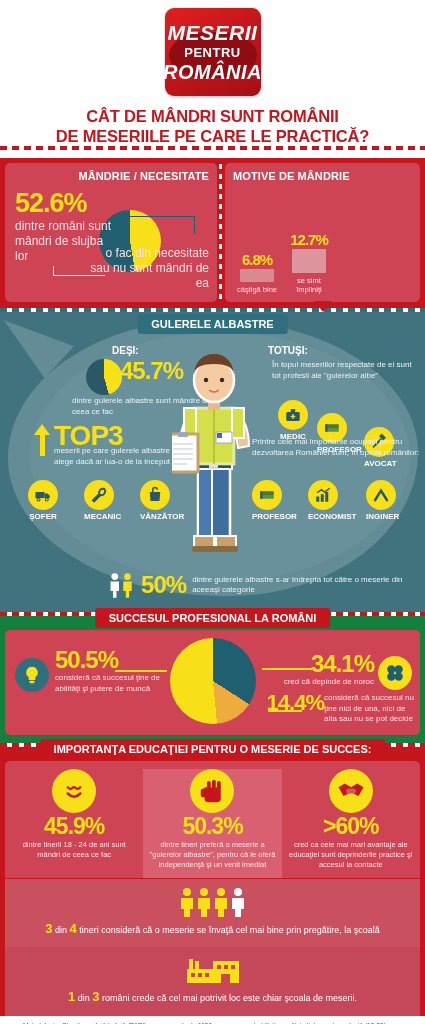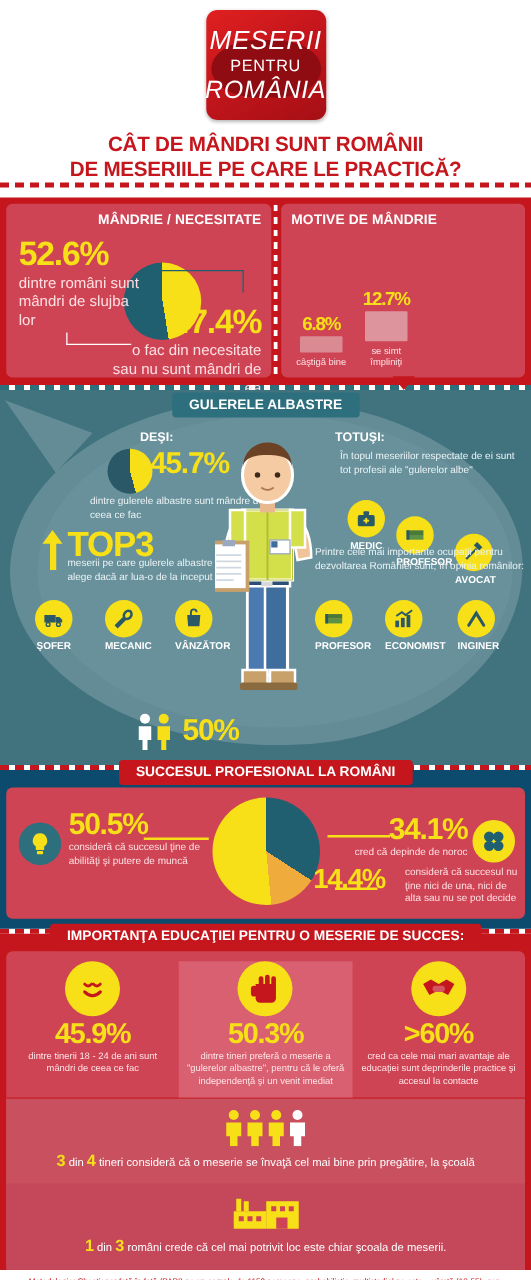--- a/index.html
+++ b/index.html
@@ -22,21 +22,21 @@
     box-shadow: 0 1px 3px rgba(0,0,0,.28);
     display:flex; flex-direction:column; align-items:center; justify-content:center;
   }
   .logo::before{
     content:"";
     position:absolute; left:4px; right:4px; top:24px; height:46px;
     background:#8e0c12;
     border-radius: 50% / 60%;
   }
   .logo-l1, .logo-l2, .logo-l3 {
-    position: relative; z-index:2; color:#fff; font-weight:normal;
+    position: relative; z-index:2; color:#fff; font-weight:bold;
     letter-spacing:.5px; line-height:1;
   }
   .logo-l1 { font-size: 21px; font-style: italic; }
   .logo-l2 { font-size: 13px; margin: 3px 0; }
   .logo-l3 { font-size: 20px; font-style: italic; }
   .main-title {
     color:#c4161c; font-weight:bold; font-size:16.5px;
     line-height:1.22; margin-top:10px; letter-spacing:-.2px;
   }
 
@@ -156,37 +156,37 @@
 
   .man { position:absolute; left:172px; top:38px; width:84px; height:215px; z-index:7; }
 
   .fifty-row{
     position:absolute; left:108px; top:258px; display:flex;align-items:center;gap:6px;z-index:8;
   }
   .fifty-row .pct{font-size:24px;}
   .fifty-d{color:#eaf3f5;font-size:8px;line-height:1.3;}
 
   
-  .sec-succes { background:#0c4a6e; position:relative; padding:14px 0 8px; }
+  .sec-succes { background:#15803d; position:relative; padding:14px 0 8px; }
   .hdr-red {
     position:absolute; left:50%; transform:translateX(-50%); top:-8px;
     background:#c4161c; color:#fff;font-weight:bold;font-size:11px;padding:4px 14px;border-radius:3px;z-index:6;white-space:nowrap;
   }
   .succes-card{background:#cf4454;border-radius:5px;margin:0 5px;height:105px;position:relative;}
   .pie3{
     position:absolute;left:50%;top:8px;transform:translateX(-50%);
     width:86px;height:86px;border-radius:50%;
     background: conic-gradient(from 0deg,#1f5f70 0 34.1%, #efab3c 34.1% 48.5%, #f7e017 48.5% 100%);
   }
   .s505{position:absolute;left:50px;top:18px;width:120px;}
   .s505 .pct{font-size:24px;}
   .s-d{color:#ffdfe2;font-size:8px;line-height:1.3;margin-top:1px;}
   .s341{position:absolute;right:46px;top:22px;width:130px;text-align:right;}
   .s341 .pct{font-size:24px;}
-  .s144{position:absolute;right:4px;top:62px;width:190px;display:flex;gap:16px;align-items:flex-start;justify-content:flex-end;}
+  .s144{position:absolute;right:4px;top:62px;width:190px;display:flex;gap:0;align-items:flex-start;justify-content:flex-end;}
   .s144 .pct{font-size:22px;}
   .bulb{position:absolute;left:10px;top:28px;width:34px;height:34px;border-radius:50%;background:#2e6f7e;display:flex;align-items:center;justify-content:center;}
   .clover{position:absolute;right:8px;top:26px;width:34px;height:34px;border-radius:50%;background:#f7e017;display:flex;align-items:center;justify-content:center;}
   .lin{position:absolute;height:1.5px;background:#f7e017;}
 
   
   .sec-edu{background:#c4161c;position:relative;padding:14px 0 0;}
   .edu-card{background:#cf4454;border-radius:5px;margin:0 5px;padding:8px 0 0;}
   .edu-row{display:flex;}
   .edu-col{flex:1;text-align:center;padding:0 6px 8px;}
@@ -236,21 +236,20 @@
       <div class="card-title">MÂNDRIE / NECESITATE</div>
       <div class="mand-body">
         <div class="pie1"></div>
         <div class="lead lead-a"></div>
         <div class="lead lead-b"></div>
         <div class="mand-52">
           <div class="pct yellow">52.6%</div>
           <div class="mand-desc">dintre români sunt mândri de slujba lor</div>
         </div>
         <div class="mand-47">
-          <div class="pct yellow">47.4%</div>
           <div class="mand-desc">o fac din necesitate sau nu sunt mândri de ea</div>
         </div>
       </div>
     </div>
 
     <div class="card-red right">
       <div class="card-title lft">MOTIVE DE MÂNDRIE</div>
       <div class="bars">
         <div class="bar-col c1">
           <span class="pct yellow">6.8%</span>
@@ -431,20 +430,21 @@
     </div>
 
     <div class="fifty-row">
       <svg width="32" height="30" viewBox="0 0 32 30">
         <circle cx="8" cy="5" r="4" fill="#ffffff"></circle>
           <path d="M3 11h10v11H10v8H6v-8H3z" fill="#ffffff"></path>
         <circle cx="23" cy="5" r="4" fill="#f7e017"></circle>
           <path d="M18 11h10v11h-3v8h-4v-8h-3z" fill="#f7e017"></path>
       </svg>
       <span class="pct yellow">50%</span>
+      <span class="fifty-d">dintre gulerele albastre s-ar îndrepta tot către o meserie din aceeaşi categorie</span>
     </div>
   </div>
 
   <div class="dashline"></div>
 
   <div class="sec-succes">
     <div class="hdr-red">SUCCESUL PROFESIONAL LA ROMÂNI</div>
     <div class="succes-card">
       <div class="bulb">
         <svg viewBox="0 0 24 24" width="20" height="20" fill="#f7e017">

